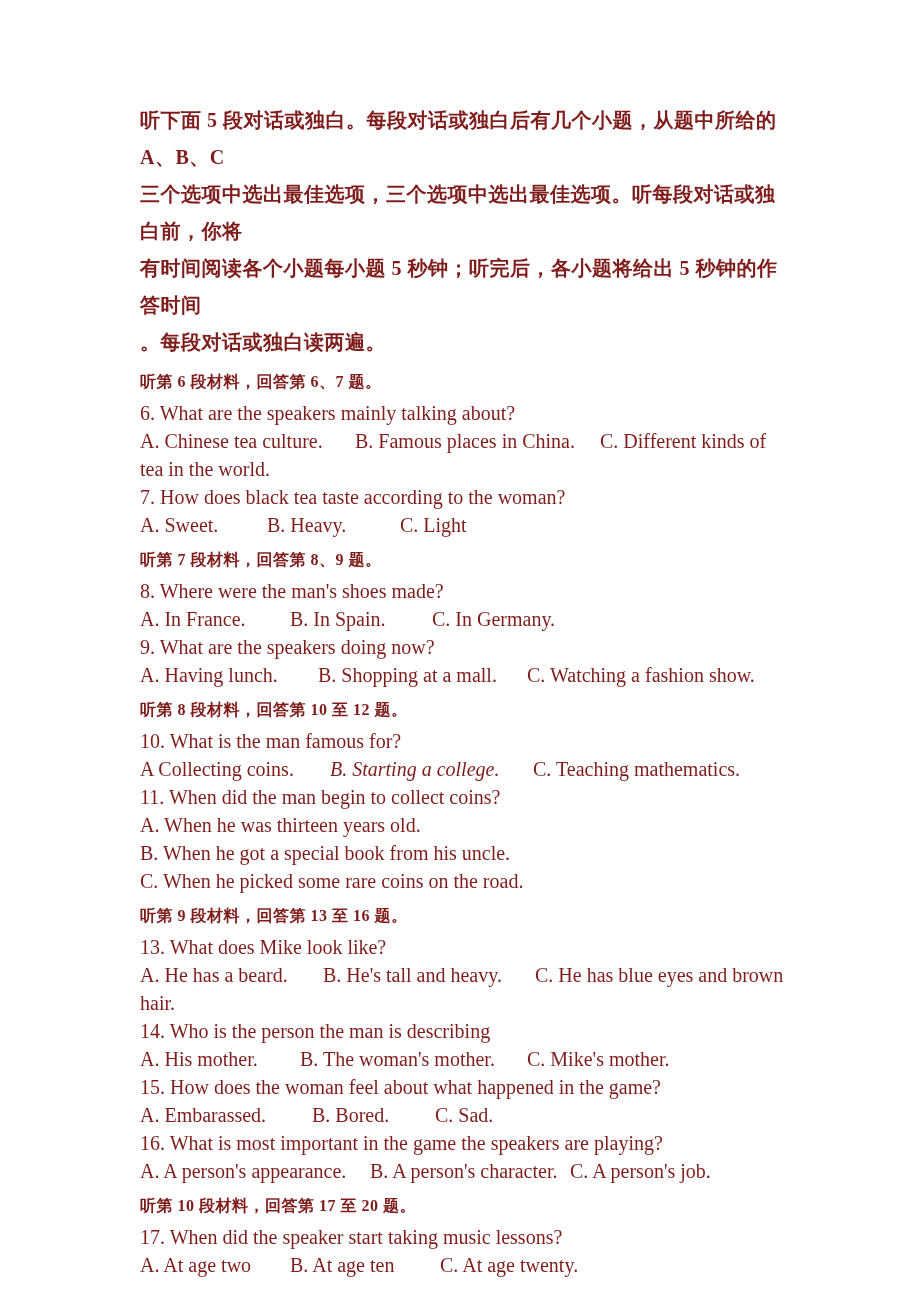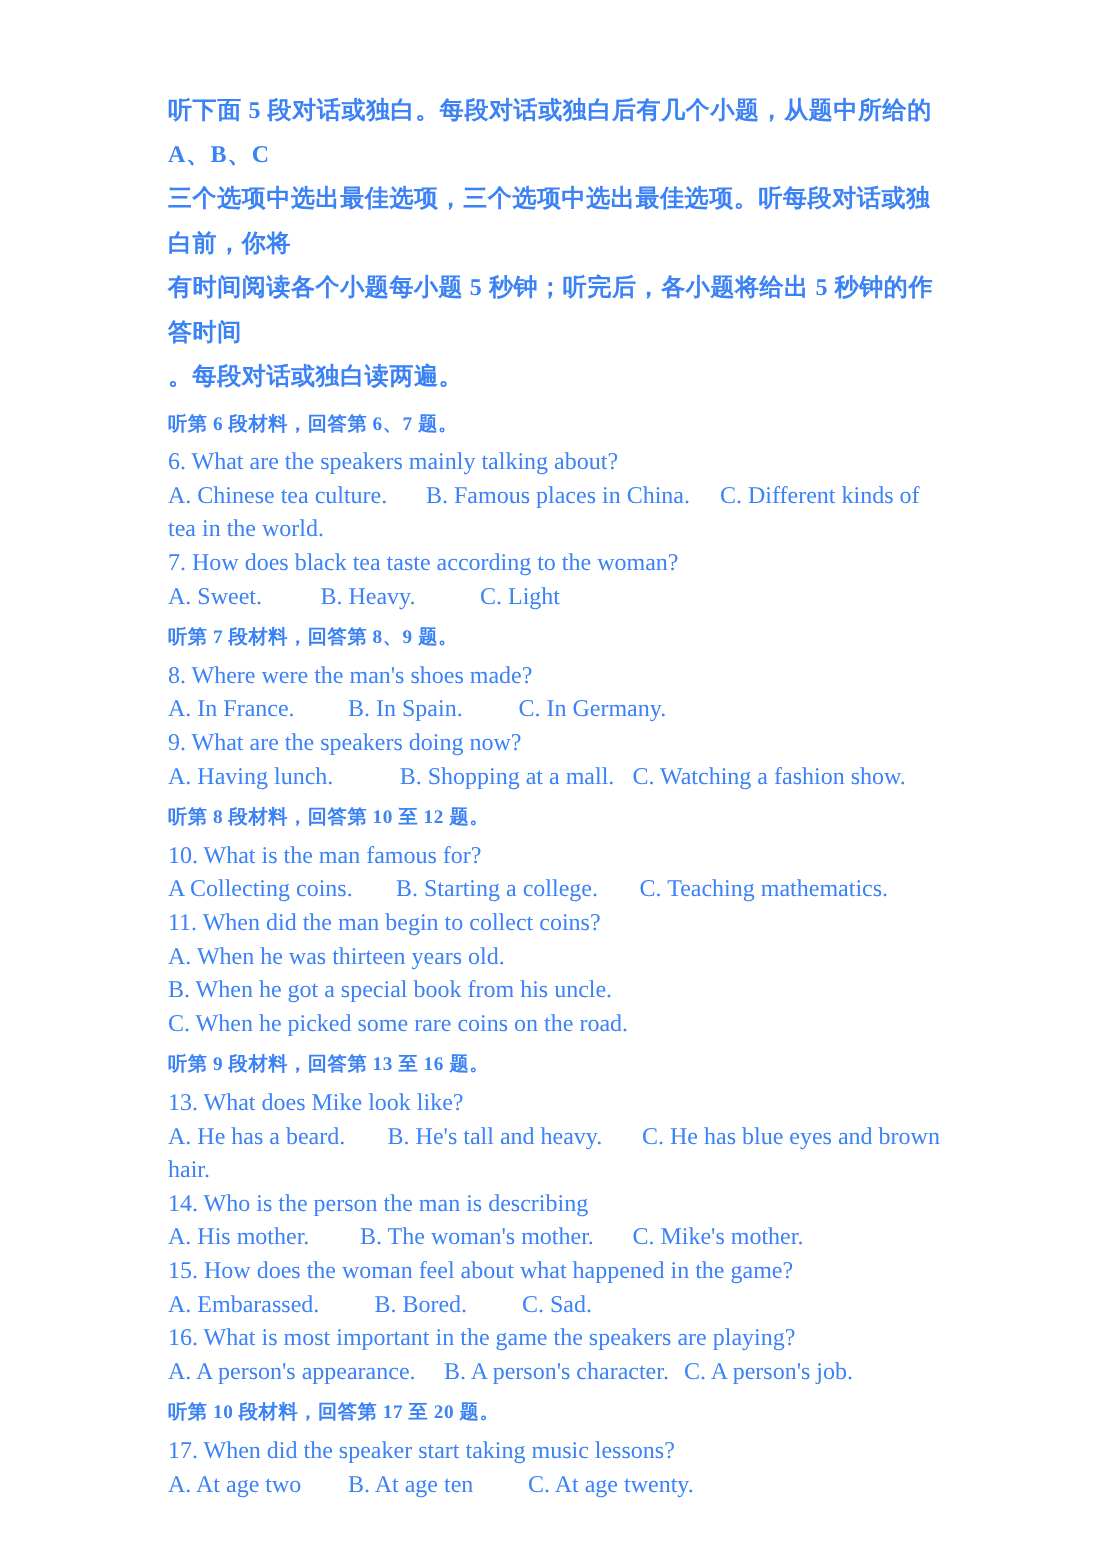--- a/index.html
+++ b/index.html
@@ -1,23 +1,23 @@
 <!DOCTYPE html>
 <html><head>
 <meta charset="utf-8">
 <style>
   html, body { margin: 0; padding: 0; background: #ffffff; }
   .page {
     position: relative;
     width: 920px;
     height: 1302px;
     background: #ffffff;
-    color: #3b82f6;
+    color: #7f1d1d;
     box-sizing: border-box;
-    padding: 74px 130px 0 140px;
+    padding: 102px 130px 0 140px;
     font-family: "Liberation Serif", "DejaVu Serif", serif;
     overflow: hidden;
   }
   .content { width: 650px; }
   .intro {
     font-size: 20px;
     line-height: 37px;
     font-weight: bold;
     letter-spacing: 0.5px;
   }
@@ -33,22 +33,22 @@
     font-size: 20px;
     line-height: 28px;
     font-weight: normal;
   }
   .opts .oA, .opts .oB { display: inline-block; vertical-align: top; }
   .opts .oC { display: inline; }
   .opts-stacked .oA, .opts-stacked .oB, .opts-stacked .oC { display: block; width: auto; }
   .w-q6  .oA { width: 215px; } .w-q6  .oB { width: 245px; }
   .w-q7  .oA { width: 127px; } .w-q7  .oB { width: 133px; }
   .w-q8  .oA { width: 150px; } .w-q8  .oB { width: 142px; }
-  .w-q9  .oA { width: 178px; } .w-q9  .oB { width: 209px; text-align: center; }
-  .w-q10 .oA { width: 190px; } .w-q10 .oB { width: 203px; }
+  .w-q9  .oA { width: 178px; } .w-q9  .oB { width: 209px; }
+  .w-q10 .oA { width: 190px; } .w-q10 .oB { width: 203px; font-style: italic; }
   .w-q12 .oA { width: 197px; } .w-q12 .oB { width: 203px; }
   .w-q13 .oA { width: 183px; } .w-q13 .oB { width: 212px; }
   .w-q14 .oA { width: 160px; } .w-q14 .oB { width: 227px; }
   .w-q15 .oA { width: 172px; } .w-q15 .oB { width: 123px; }
   .w-q16 .oA { width: 210px; } .w-q16 .oB { width: 200px; margin-left: 20px; }
   .w-q17 .oA { width: 150px; } .w-q17 .oB { width: 150px; }
 </style>
 </head>
 <body>
 

